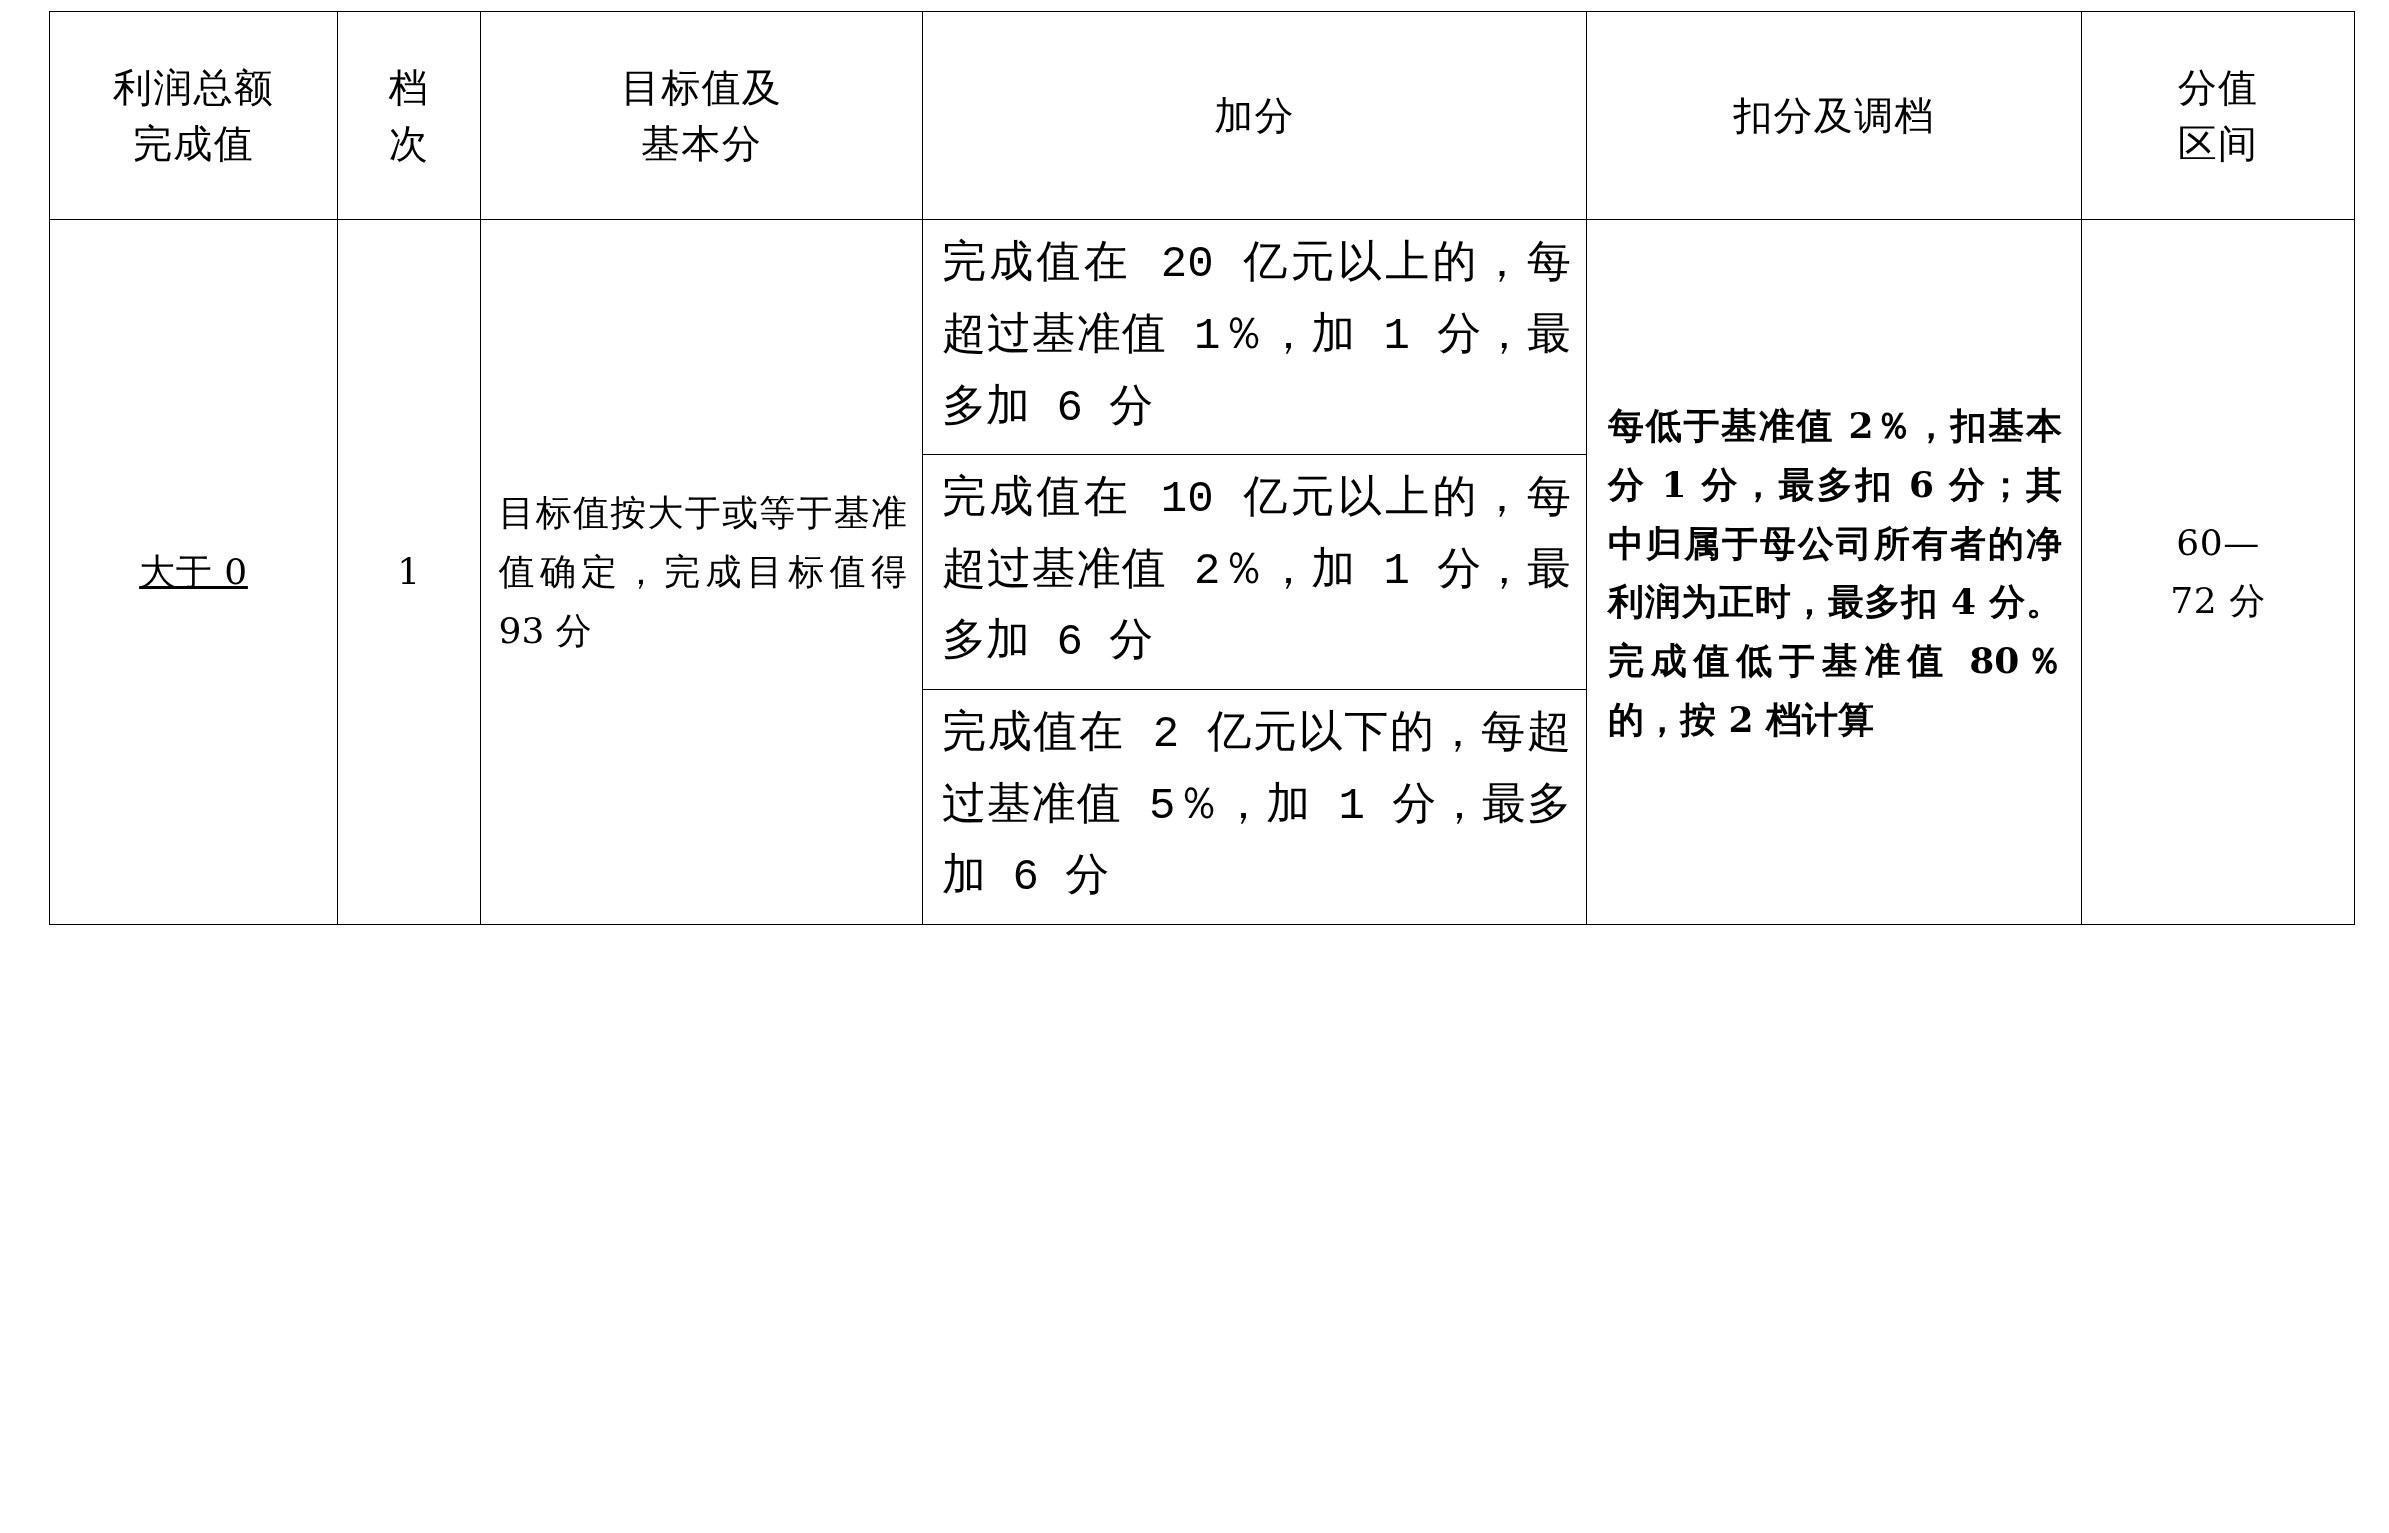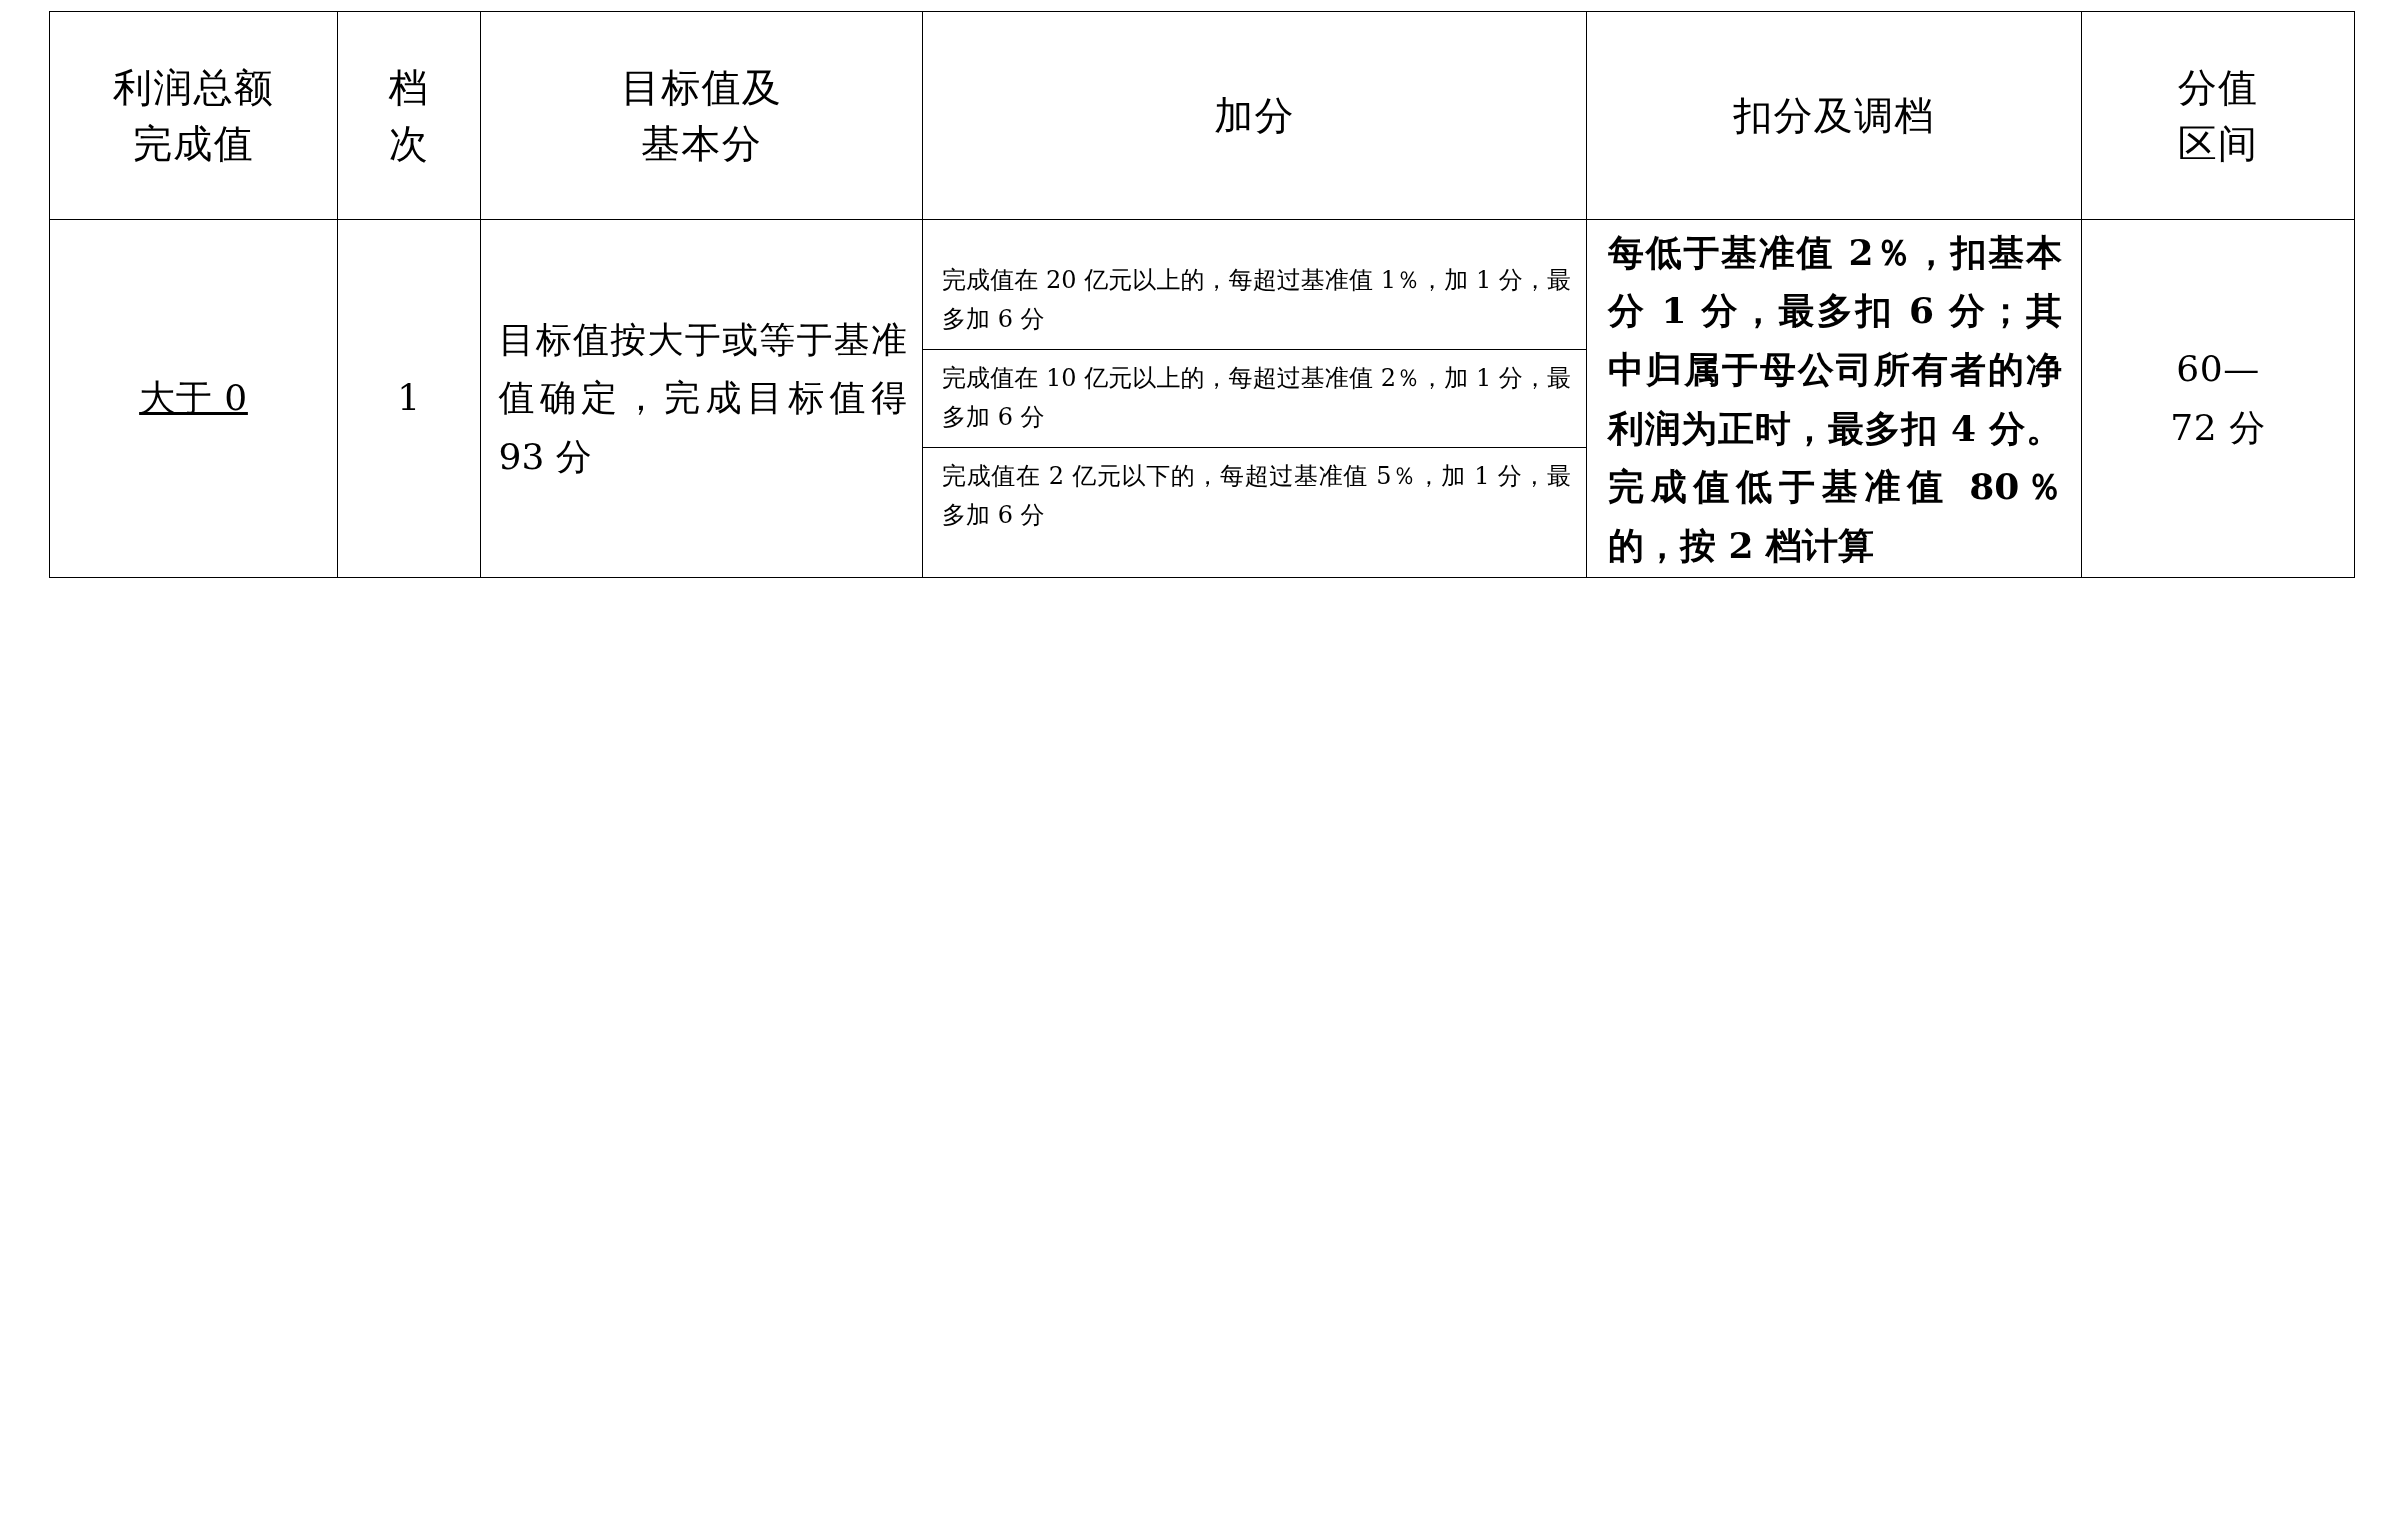--- a/index.html
+++ b/index.html
@@ -84,25 +84,26 @@
     border: 0;
     border-bottom: 1.9px solid #000000;
     padding: 0;
     text-align: left;
   }
   table.inner tr:last-child td {
     border-bottom: 0;
   }
   .bonus-cell {
     padding: 8.8px 15px 10px 19px;
-    font-size: 24px;
+    font-size: 44px;
     line-height: 1.63;
     text-align: justify;
     text-align-last: left;
     text-justify: inter-character;
+    font-family: Liberation Mono, monospace;
   }
   td.nested {
     padding: 0;
     vertical-align: top;
   }
   .deduct {
     padding: 2.5px 19px 2.5px 21px;
     font-weight: bold;
   }
   .target {

